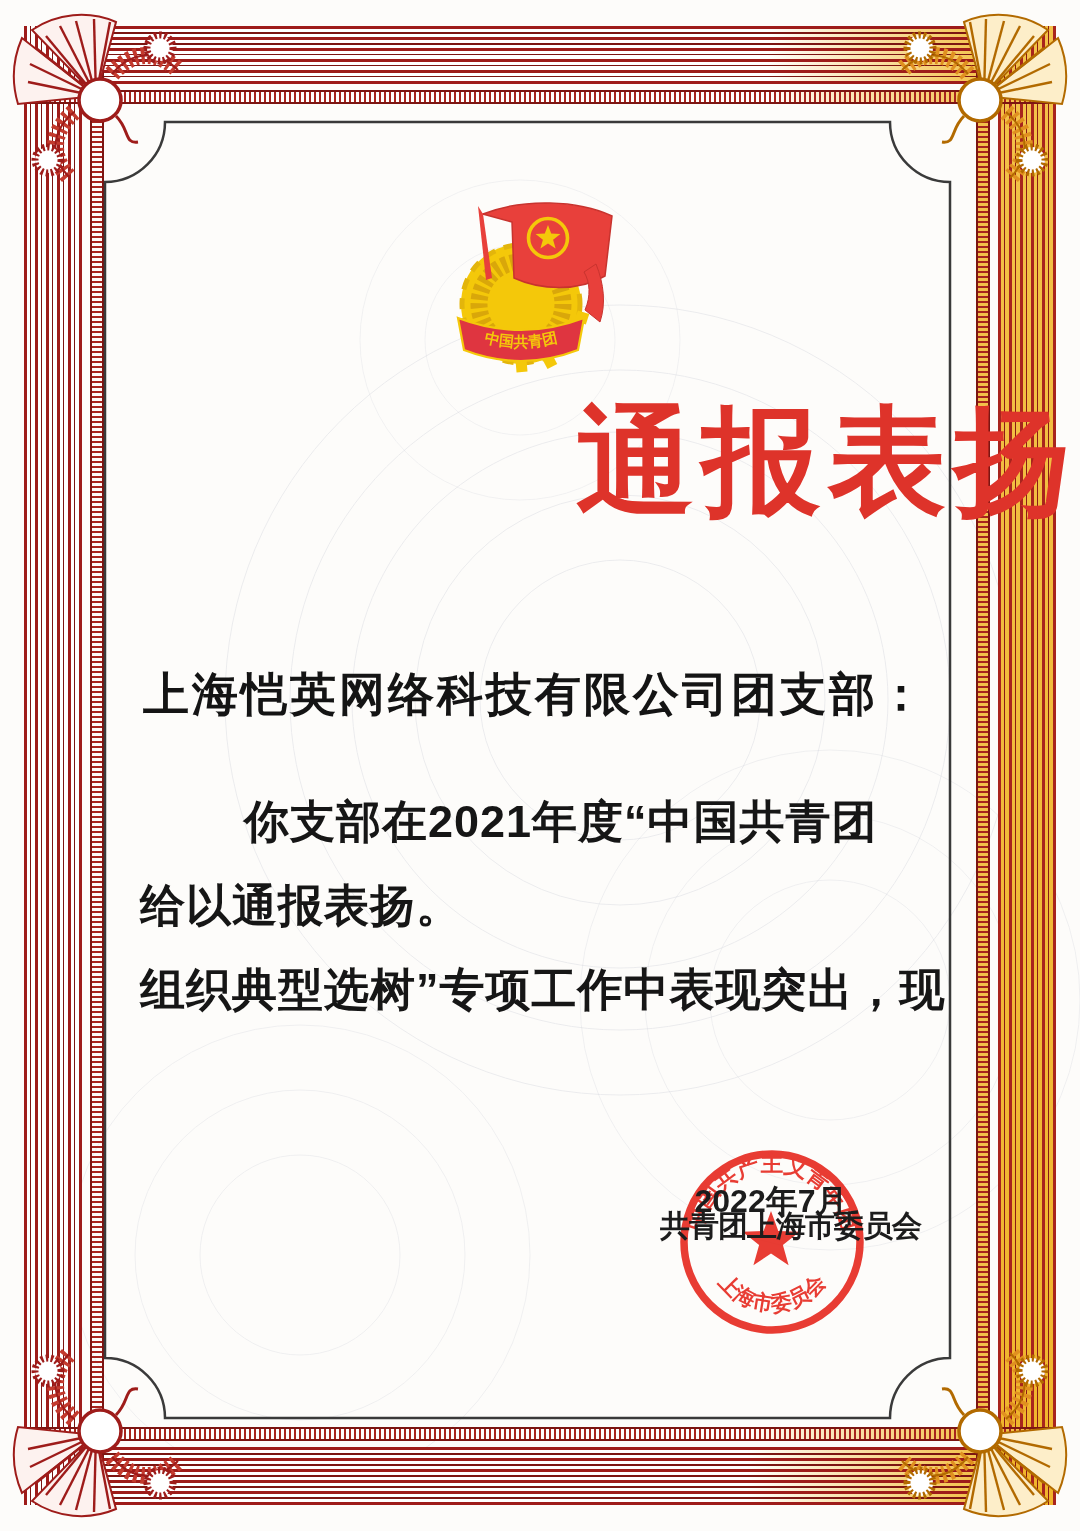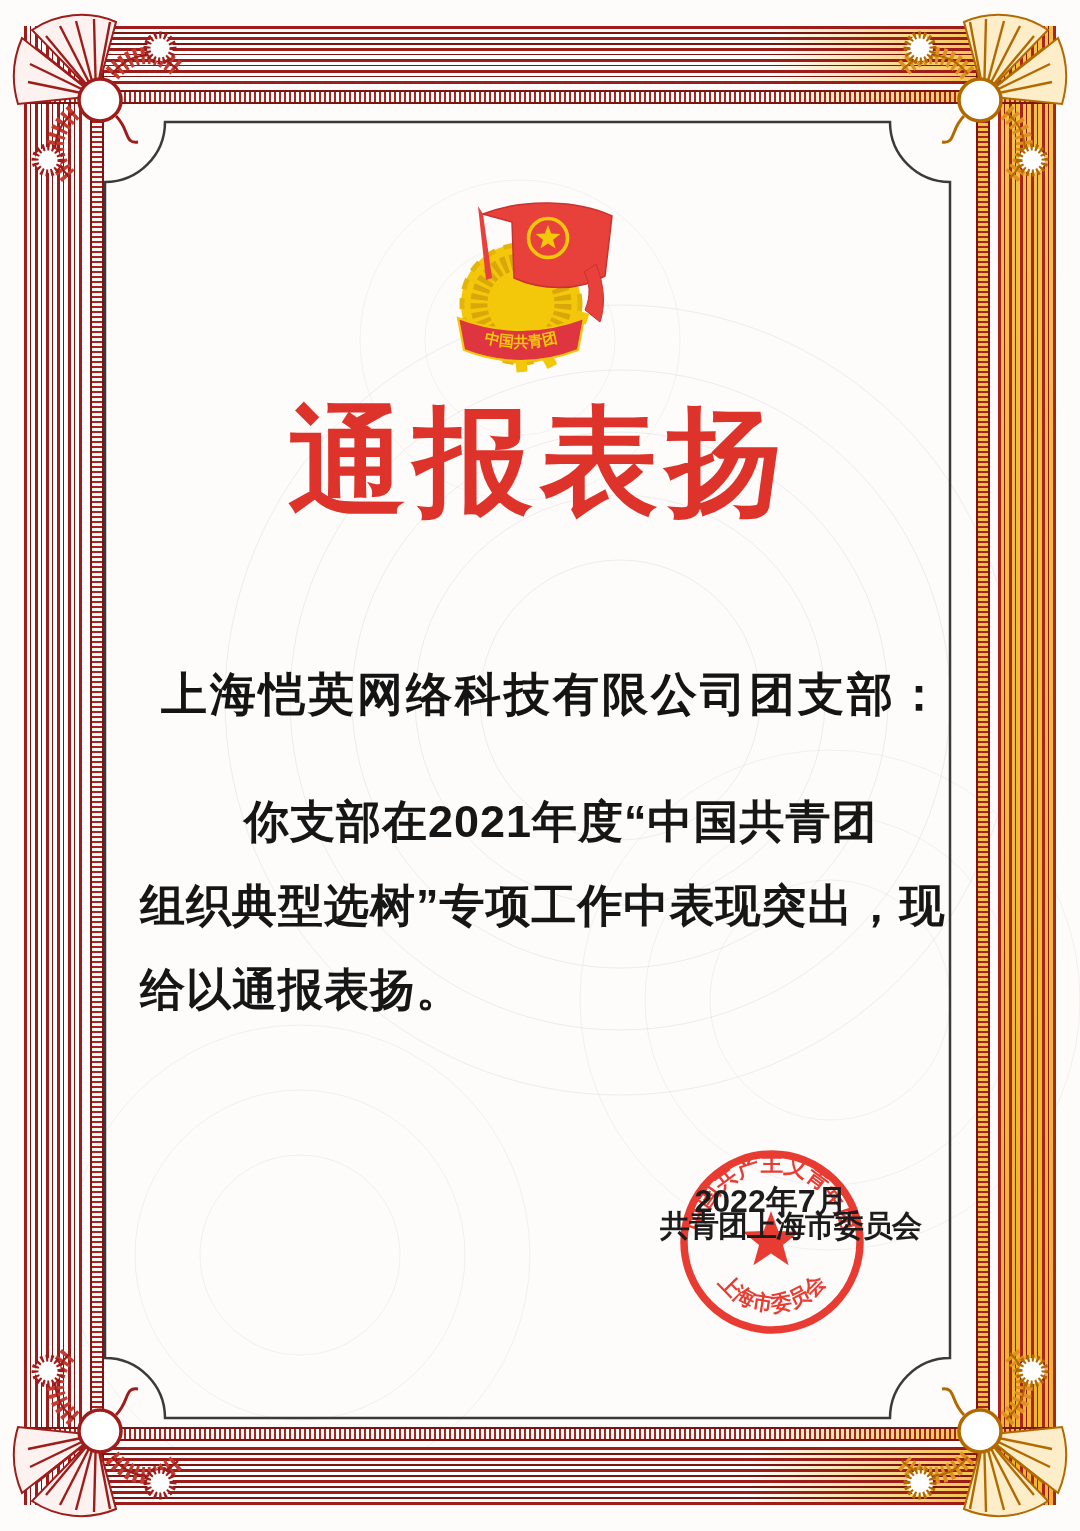--- a/index.html
+++ b/index.html
@@ -44,26 +44,26 @@
   .corner-bl{left:12px;bottom:12px;transform:scaleY(-1);--orn:#9e1c1a;--orn2:#c33a2e;--ornfill:#fdf2ef;}
   .corner-br{right:12px;bottom:12px;transform:scale(-1,-1);--orn:#b26a00;--orn2:#e09020;--ornfill:#fdeec9;}
 
   
   .inner-frame{position:absolute;left:0;top:0;width:1080px;height:1531px;pointer-events:none;}
 
   
   .emblem{position:absolute;left:428px;top:192px;width:200px;height:188px;}
 
   
-  .title{position:absolute;left:0;right:0;top:398px;text-align:center;
+  .title{position:absolute;left:0;right:0;top:398px;text-align:right;
     font-family:"Liberation Serif","DejaVu Serif",serif;font-weight:700;
     font-size:118px;letter-spacing:8px;color:#de332a;line-height:1.1;}
   .addressee{position:absolute;left:143px;top:664px;
     font-family:"DejaVu Serif","Liberation Serif",serif;font-weight:700;
-    font-size:46px;letter-spacing:3px;color:#141414;margin-left:18px;}
+    font-size:46px;letter-spacing:3px;color:#141414;}
   .body-text{position:absolute;left:140px;top:780px;width:812px;
     font-family:"Liberation Sans","DejaVu Sans",sans-serif;font-weight:700;
     font-size:45px;color:#161616;letter-spacing:1px;}
   .body-line{height:84px;line-height:84px;white-space:nowrap;}
   .body-line.indent{padding-left:104px;}
 
   .sig-org{position:absolute;left:660px;top:1206px;width:222px;text-align:right;
     font-weight:700;font-size:30px;letter-spacing:-1px;color:#1c1c1c;white-space:nowrap;}
   .sig-date{position:absolute;left:660px;top:1180px;width:222px;text-align:center;
     font-weight:700;font-size:32px;color:#1c1c1c;}
@@ -189,22 +189,22 @@
       </text>
     </g>
   </svg>
 
   <div class="title">通报表扬</div>
 
   <div class="addressee">上海恺英网络科技有限公司团支部：</div>
 
   <div class="body-text">
     <div class="body-line indent">你支部在2021年度“中国共青团</div>
+    <div class="body-line">给以通报表扬。</div>
     <div class="body-line">组织典型选树”专项工作中表现突出，现</div>
-    <div class="body-line">给以通报表扬。</div>
   </div>
 
   <svg class="seal" viewBox="0 0 192 192">
     <circle cx="96" cy="96" r="88" fill="none" stroke="#e6281e" stroke-width="7.5"></circle>
     <path id="sealTop" d="M 25,96 A 71 71 0 1 1 167,96" fill="none"></path>
     <text font-size="22.5" font-weight="bold" fill="#e6281e" font-family="Liberation Sans, sans-serif">
       <textPath href="#sealTop" startOffset="50%" text-anchor="middle">中国共产主义青年团</textPath>
     </text>
     <path d="M95,65 L102.3,84.9 123.5,85.7 106.9,98.9 112.6,119.3 95,107.5 77.4,119.3 83.1,98.9 66.5,85.7 87.6,84.9 Z" fill="#e6281e"></path>
     <path id="sealBottom" d="M 38,130 A 66 66 0 0 0 154,130" fill="none"></path>

